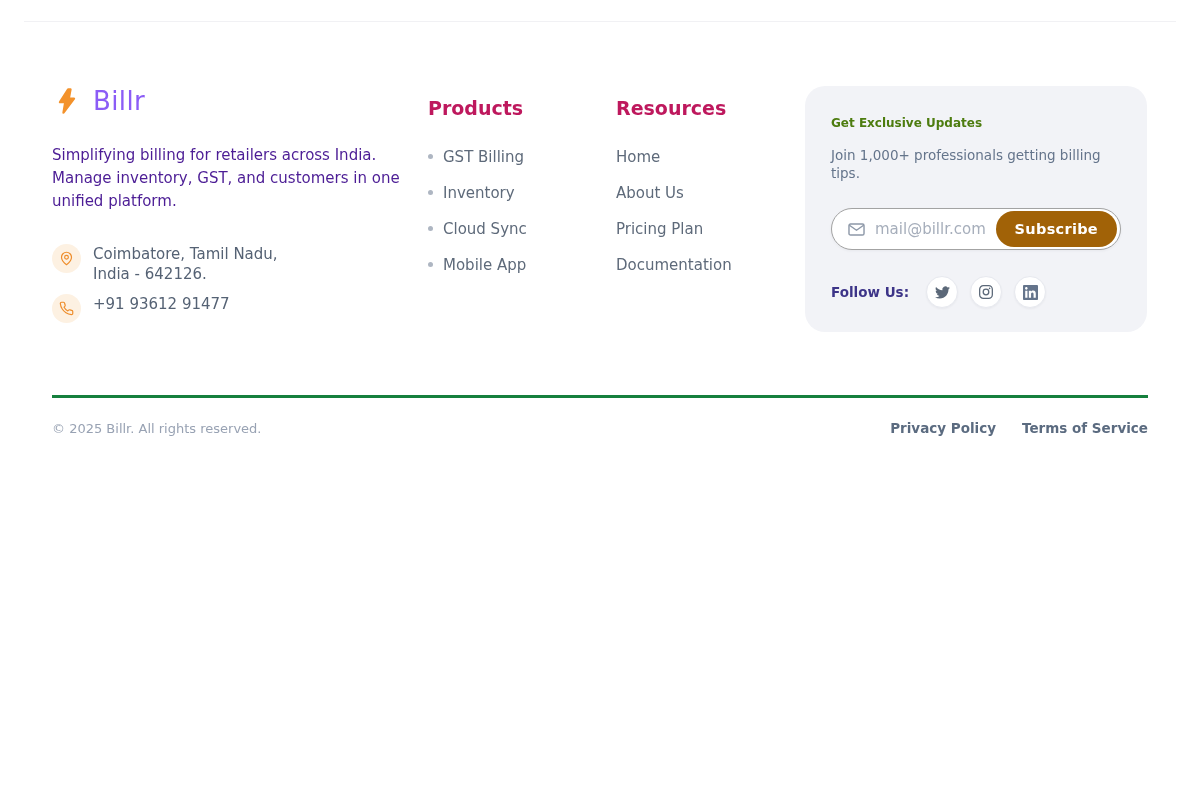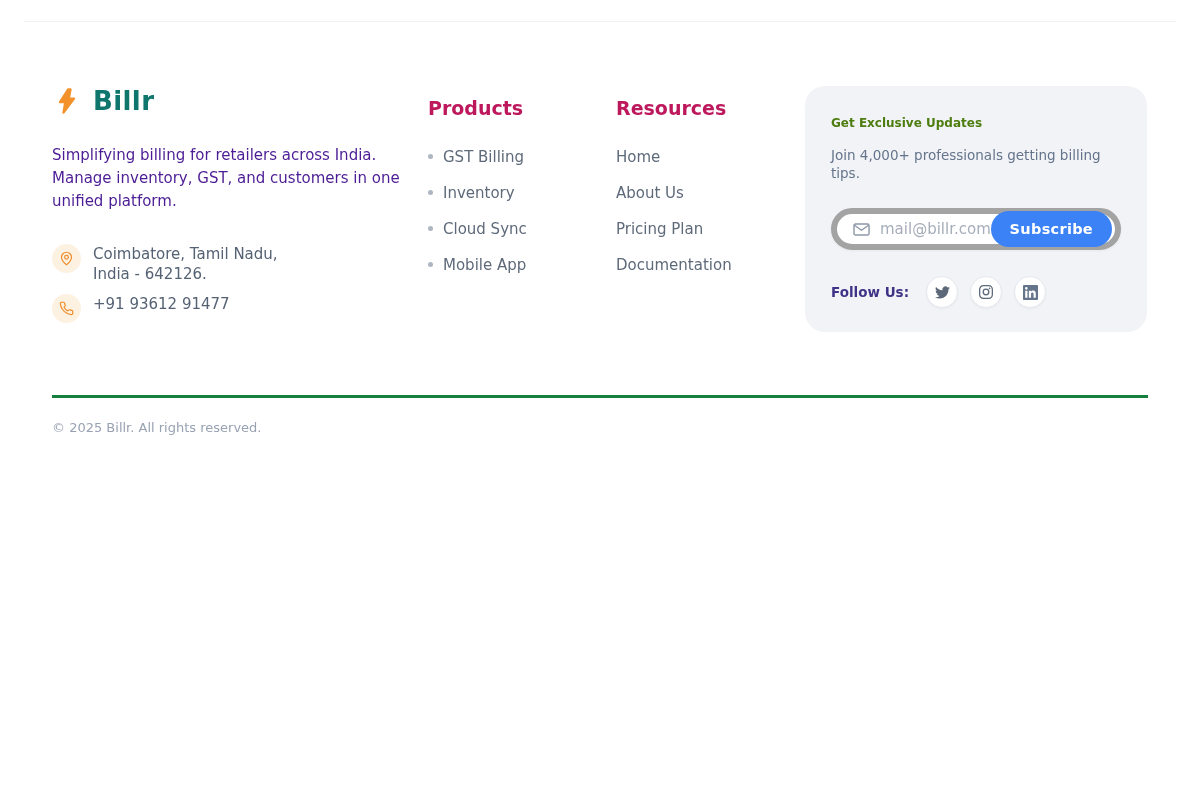--- a/index.html
+++ b/index.html
@@ -7,21 +7,21 @@
     font-family:"DejaVu Sans","Liberation Sans",sans-serif; color:#64748b; }
 
   .top-divider { border-top:1px solid #f1f1f4; margin:21px 24px 0; }
 
   .footer-content { display:flex; align-items:flex-start; padding:63px 53px 0 52px; }
 
   
   .brand-col { width:376px; flex:none; padding-right:23px; }
   .logo-row { display:flex; align-items:center; gap:11px; height:32px; }
   .logo-badge { width:30px; height:30px; display:flex; align-items:center; justify-content:center; }
-  .brand-name { font-size:26px; font-weight:bold; color:#0f766e; letter-spacing:0.4px; }
+  .brand-name { font-size:26px; font-weight:normal; color:#8b5cf6; letter-spacing:0.4px; }
   .brand-desc { margin-top:27px; font-size:15px; line-height:23px; color:#4c1d95; }
   .contact-list { margin-top:31px; display:flex; flex-direction:column; gap:10px; }
   .contact-item { display:flex; gap:12px; }
   .contact-icon-wrap { width:29px; height:29px; border-radius:50%; background:#fdf1e2;
     display:flex; align-items:center; justify-content:center; flex:none; }
   .contact-text { font-size:15px; line-height:20px; color:#556274; white-space:pre-line; }
 
   
   .links-col { flex:none; }
   .col-products { width:188px; }
@@ -30,28 +30,28 @@
   .link-list { list-style:none; margin-top:27px; }
   .link-list li { height:19px; margin-bottom:17px; display:flex; align-items:center; gap:10px; }
   .bullet { width:5px; height:5px; border-radius:50%; background:#aeb6c2; flex:none; }
   .footer-link { font-size:15px; color:#5e6a7a; text-decoration:none; cursor:pointer; }
 
   
   .newsletter-card { width:342px; flex:none; margin-top:1px; background:#f2f3f7;
     border-radius:20px; padding:24px 26px; }
   .card-title { font-size:12px; line-height:26px; font-weight:bold; color:#4d7c0f; }
   .card-sub { margin-top:10px; font-size:13.5px; line-height:18px; color:#64748b; }
-  .subscribe-pill { margin-top:26px; height:42px; background:#ffffff; border:6px solid #a3a3a3;
+  .subscribe-pill { margin-top:26px; height:42px; background:#ffffff; border:1px solid #a3a3a3;
     border-radius:21px; display:flex; align-items:center; padding:0 3px 0 15px;
     box-shadow:0 1px 3px rgba(30,41,59,0.05); }
   .email-input { flex:1; min-width:0; border:none; outline:none; background:transparent;
     font-family:"DejaVu Sans","Liberation Sans",sans-serif; font-size:15px; color:#556274; margin-left:9px; }
   .email-input::placeholder { color:#a6aebb; }
   .subscribe-btn { flex:none; height:36px; padding:0 19px; border:none; border-radius:18px;
-    background:#3b82f6; color:#ffffff; font-family:"DejaVu Sans","Liberation Sans",sans-serif;
+    background:#a16207; color:#ffffff; font-family:"DejaVu Sans","Liberation Sans",sans-serif;
     font-size:14.5px; font-weight:bold; letter-spacing:0.3px; cursor:pointer; }
   .follow-row { margin-top:26px; display:flex; align-items:center; }
   .follow-label { font-size:13.5px; font-weight:bold; color:#3d3488; margin-right:17px; }
   .social-group { display:flex; gap:12px; }
   .social-circle { width:32px; height:32px; border-radius:50%; background:#ffffff;
     border:1px solid #e7e9ef; display:flex; align-items:center; justify-content:center;
     cursor:pointer; box-shadow:0 1px 2px rgba(30,41,59,0.05); }
 
   
   .footer-bottom { margin:63px 52px 0; border-top:3px solid #15803d; padding-top:22px;
@@ -139,21 +139,21 @@
           <a class="footer-link">Pricing Plan</a>
         </li>
         <li>
           <a class="footer-link">Documentation</a>
         </li>
       </ul>
     </div>
 
     <div class="newsletter-card">
       <h3 class="card-title">Get Exclusive Updates</h3>
-      <p class="card-sub">Join 4,000+ professionals getting billing tips.</p>
+      <p class="card-sub">Join 1,000+ professionals getting billing tips.</p>
 
       <div class="subscribe-pill">
         <span style="display:flex;">
           <svg viewBox="0 0 24 24" width="19" height="19" fill="none" stroke="#8d98a8" stroke-width="1.8" stroke-linecap="round" stroke-linejoin="round">
             <rect x="2.5" y="5" width="19" height="14" rx="2"></rect>
             <path d="m3.5 7 8.5 6 8.5-6"></path>
           </svg>
         </span>
         <input class="email-input" type="text" placeholder="mail@billr.com" style="">
         <button class="subscribe-btn">Subscribe</button>
@@ -179,14 +179,18 @@
               <path fill="#64748b" d="M20.447 20.452h-3.554v-5.569c0-1.328-.027-3.037-1.852-3.037-1.853 0-2.136 1.445-2.136 2.939v5.667H9.351V9h3.414v1.561h.046c.477-.9 1.637-1.85 3.37-1.85 3.601 0 4.267 2.37 4.267 5.455v6.286zM5.337 7.433c-1.144 0-2.063-.926-2.063-2.065 0-1.138.92-2.063 2.063-2.063 1.14 0 2.064.925 2.064 2.063 0 1.139-.925 2.065-2.064 2.065zm1.782 13.019H3.555V9h3.564v11.452zM22.225 0H1.771C.792 0 0 .774 0 1.729v20.542C0 23.227.792 24 1.771 24h20.451C23.2 24 24 23.227 24 22.271V1.729C24 .774 23.2 0 22.225 0z"></path>
             </svg>
           </button>
         </div>
       </div>
     </div>
   </div>
 
   <div class="footer-bottom">
     <span class="copyright">© 2025 Billr. All rights reserved.</span>
+    <div class="legal-links">
+      <a class="legal-link">Privacy Policy</a>
+      <a class="legal-link">Terms of Service</a>
+    </div>
   </div>
 </footer>
 
 </body></html>

